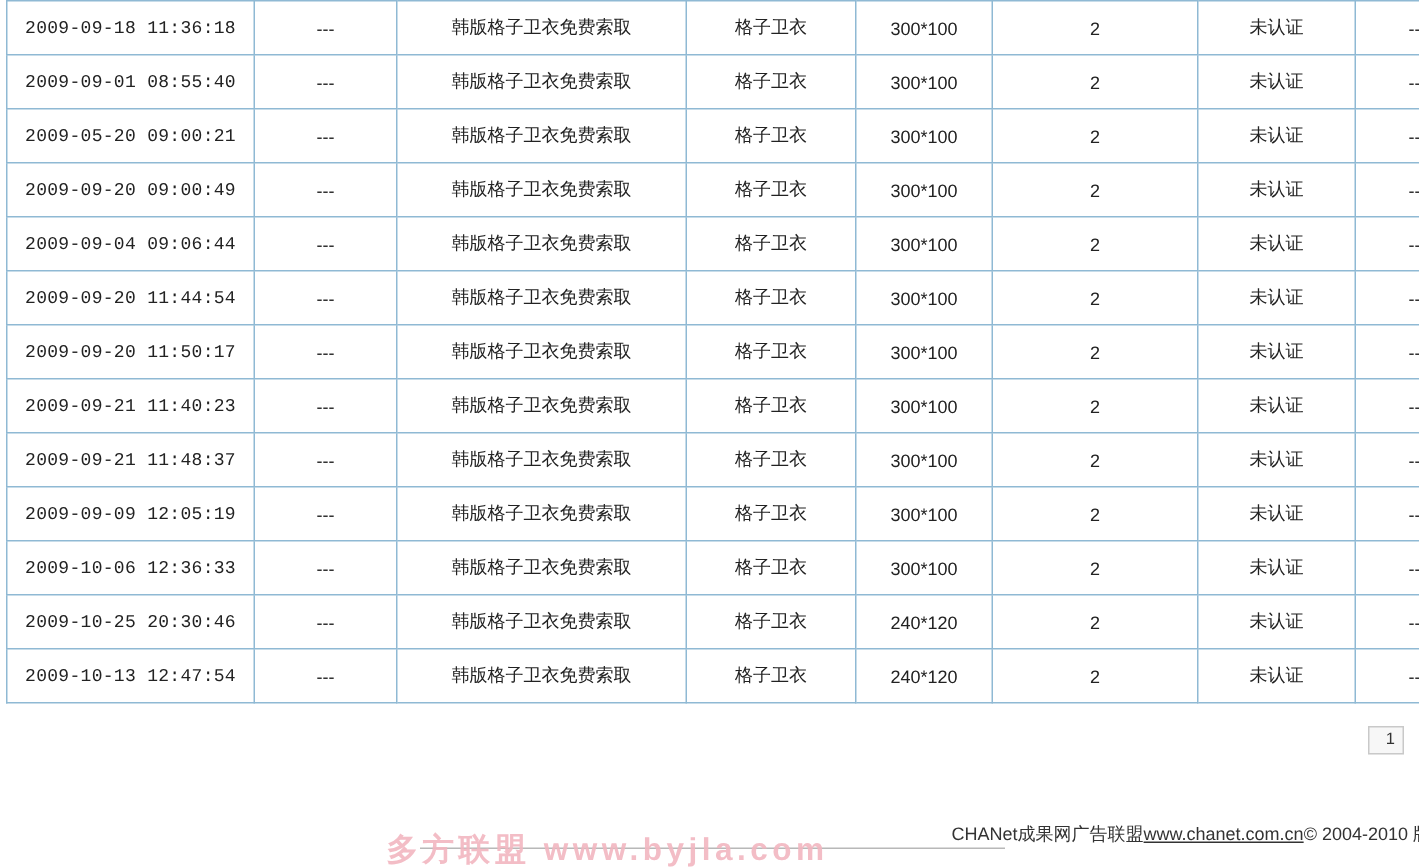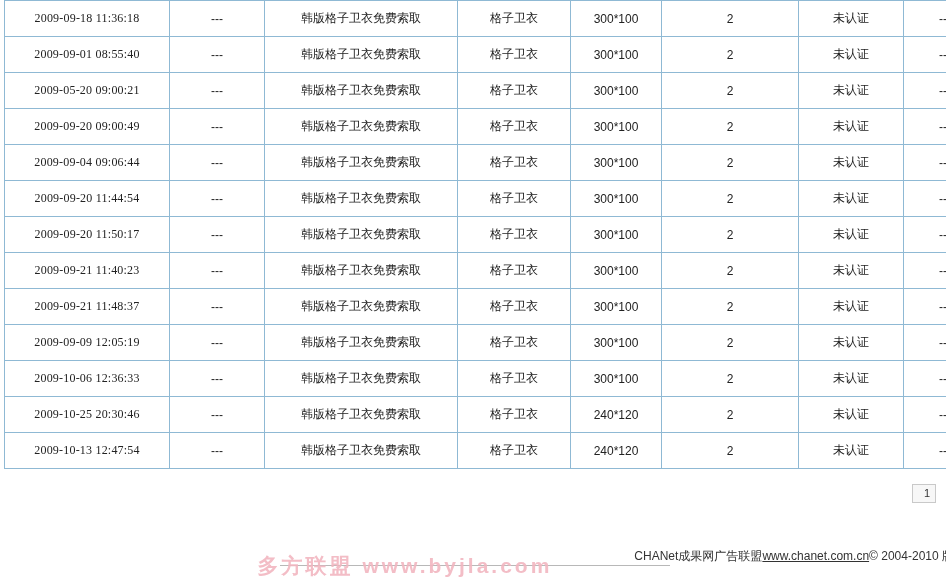--- a/index.html
+++ b/index.html
@@ -32,21 +32,21 @@
     height: 35px;
     padding: 0 4px;
     text-align: center;
     vertical-align: middle;
     font-size: 12px;
     color: #222222;
     background: #ffffff;
     white-space: nowrap;
     overflow: hidden;
   }
-  td.c-date { width: 156px; font-family: Liberation Serif, serif; font-size: 11.5px; letter-spacing: 0.2px; }
+  td.c-date { width: 156px; font-family: Liberation Mono, monospace; font-size: 11.5px; letter-spacing: 0.2px; }
   td.c-dash1 { width: 86px; }
   td.c-title { width: 184px; }
   td.c-name  { width: 104px; }
   td.c-size  { width: 82px; }
   td.c-num   { width: 128px; }
   td.c-state { width: 96px; }
   td.c-dash2 { width: 74px; }
 
   .pager {
     position: absolute;

